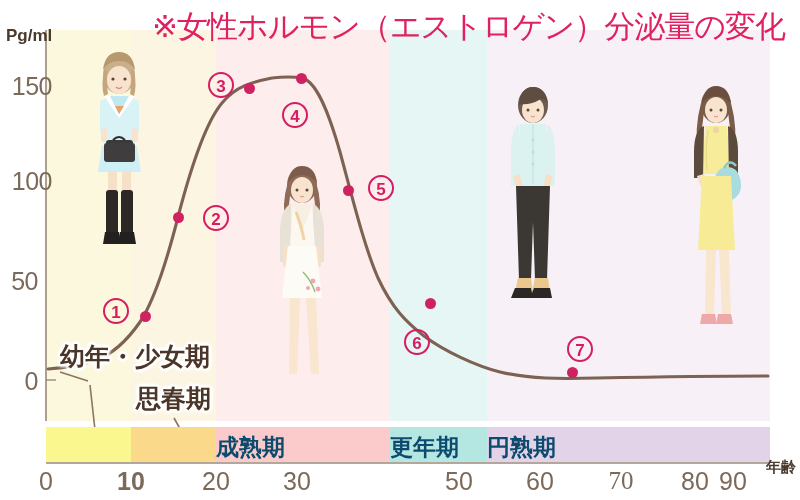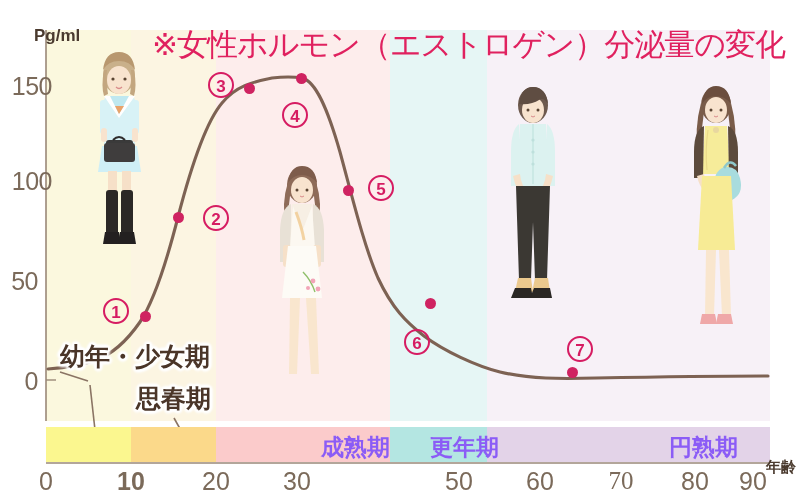--- a/index.html
+++ b/index.html
@@ -32,21 +32,20 @@
     font-size:25px;
     text-align:center;
     white-space:nowrap;
   }
   .unit-label{
     position:absolute;
     color:#4a3a2e;
     font-size:17px;
     font-weight:bold;
     white-space:nowrap;
-    margin-left:28px;
   }
   .age-label{
     position:absolute;
     color:#4a3a2e;
     font-size:15px;
     font-weight:bold;
     line-height:1.0;
     white-space:nowrap;
     width:16px;
     text-align:center;
@@ -70,25 +69,25 @@
     font-weight:bold;
     white-space:nowrap;
     text-shadow:
        2px 0 2px #fff, -2px 0 2px #fff, 0 2px 2px #fff, 0 -2px 2px #fff,
        2px 2px 2px #fff, -2px 2px 2px #fff, 2px -2px 2px #fff, -2px -2px 2px #fff,
        3px 0 3px #fff, -3px 0 3px #fff, 0 3px 3px #fff, 0 -3px 3px #fff;
     letter-spacing:0px;
   }
   .stage-strip-label{
     position:absolute;
-    color:#8b5cf6;
+    color:#0c4a6e;
     font-size:23px;
     font-weight:bold;
     white-space:nowrap;
-    text-align:right;
+    text-align:left;
   }
 
   
   .dot{
     position:absolute;
     width:11px;height:11px;border-radius:50%;
     background:#cf2361;
   }
   .numcircle{
     position:absolute;
@@ -237,21 +236,21 @@
     <path d="M48,369 C62,368 80,366 96,360 C110,355 124,345 140,322
              C152,304 164,272 178,217 C192,163 206,122 222,103
              C236,86 252,82 272,78 C288,76 296,77 302,78
              C316,81 328,110 340,152 C352,196 364,246 378,278
              C392,308 406,322 424,336 C444,351 476,366 500,372
              C530,379 560,379 596,378 C650,377 710,376 768,376" fill="none" stroke="#7d6253" stroke-width="3.1" stroke-linecap="round"></path>
   </svg>
 
   <div class="unit-label" style="left:6px;top:26px;">Pg/ml</div>
 
-  <div class="chart-title" style="left:152px;top:24px;">※女性ホルモン（エストロゲン）分泌量の変化</div>
+  <div class="chart-title" style="left:152px;top:6px;">※女性ホルモン（エストロゲン）分泌量の変化</div>
 
   <div class="ytick" style="left:0px;top:367px;width:38px;">0</div>
   <div class="ytick" style="left:0px;top:267px;width:38px;">50</div>
   <div class="ytick" style="left:0px;top:167px;width:52px;">100</div>
   <div class="ytick" style="left:0px;top:72px;width:52px;">150</div>
 
   <div class="band-strip" style="left:46px;top:427px;width:85px;height:35px;background:#FBF78F;"></div>
   <div class="band-strip" style="left:131px;top:427px;width:85px;height:35px;background:#FBD98A;"></div>
   <div class="band-strip" style="left:216px;top:427px;width:174px;height:35px;background:#FBCBCB;"></div>
   <div class="band-strip" style="left:390px;top:427px;width:97px;height:35px;background:#B4E6E2;"></div>
@@ -263,21 +262,21 @@
 
   <div class="xtick" style="left:26px;top:467px;width:40px;">0</div>
   <div class="xtick" style="left:111px;top:467px;width:40px;font-weight:bold;">10</div>
   <div class="xtick" style="left:196px;top:467px;width:40px;">20</div>
   <div class="xtick" style="left:277px;top:467px;width:40px;">30</div>
   <div class="xtick" style="left:358px;top:467px;width:40px;margin-top:39px;">40</div>
   <div class="xtick" style="left:439px;top:467px;width:40px;">50</div>
   <div class="xtick" style="left:520px;top:467px;width:40px;">60</div>
   <div class="xtick" style="left:601px;top:467px;width:40px;font-family:Liberation Serif, serif;">70</div>
   <div class="xtick" style="left:675px;top:467px;width:40px;">80</div>
-  <div class="xtick" style="left:733px;top:467px;width:40px;">90</div>
+  <div class="xtick" style="left:713px;top:467px;width:40px;">90</div>
 
   <div class="age-label" style="left:766px;top:459px;">年齢</div>
 
   <div class="stage-overlay" style="left:60px;top:340px;">幼年・少女期</div>
   <div class="stage-overlay" style="left:136px;top:382px;">思春期</div>
 
   <div class="dot" style="left:140px;top:311px;"></div>
   <div class="dot" style="left:173px;top:212px;"></div>
   <div class="dot" style="left:244px;top:83px;"></div>
   <div class="dot" style="left:296px;top:73px;"></div>

